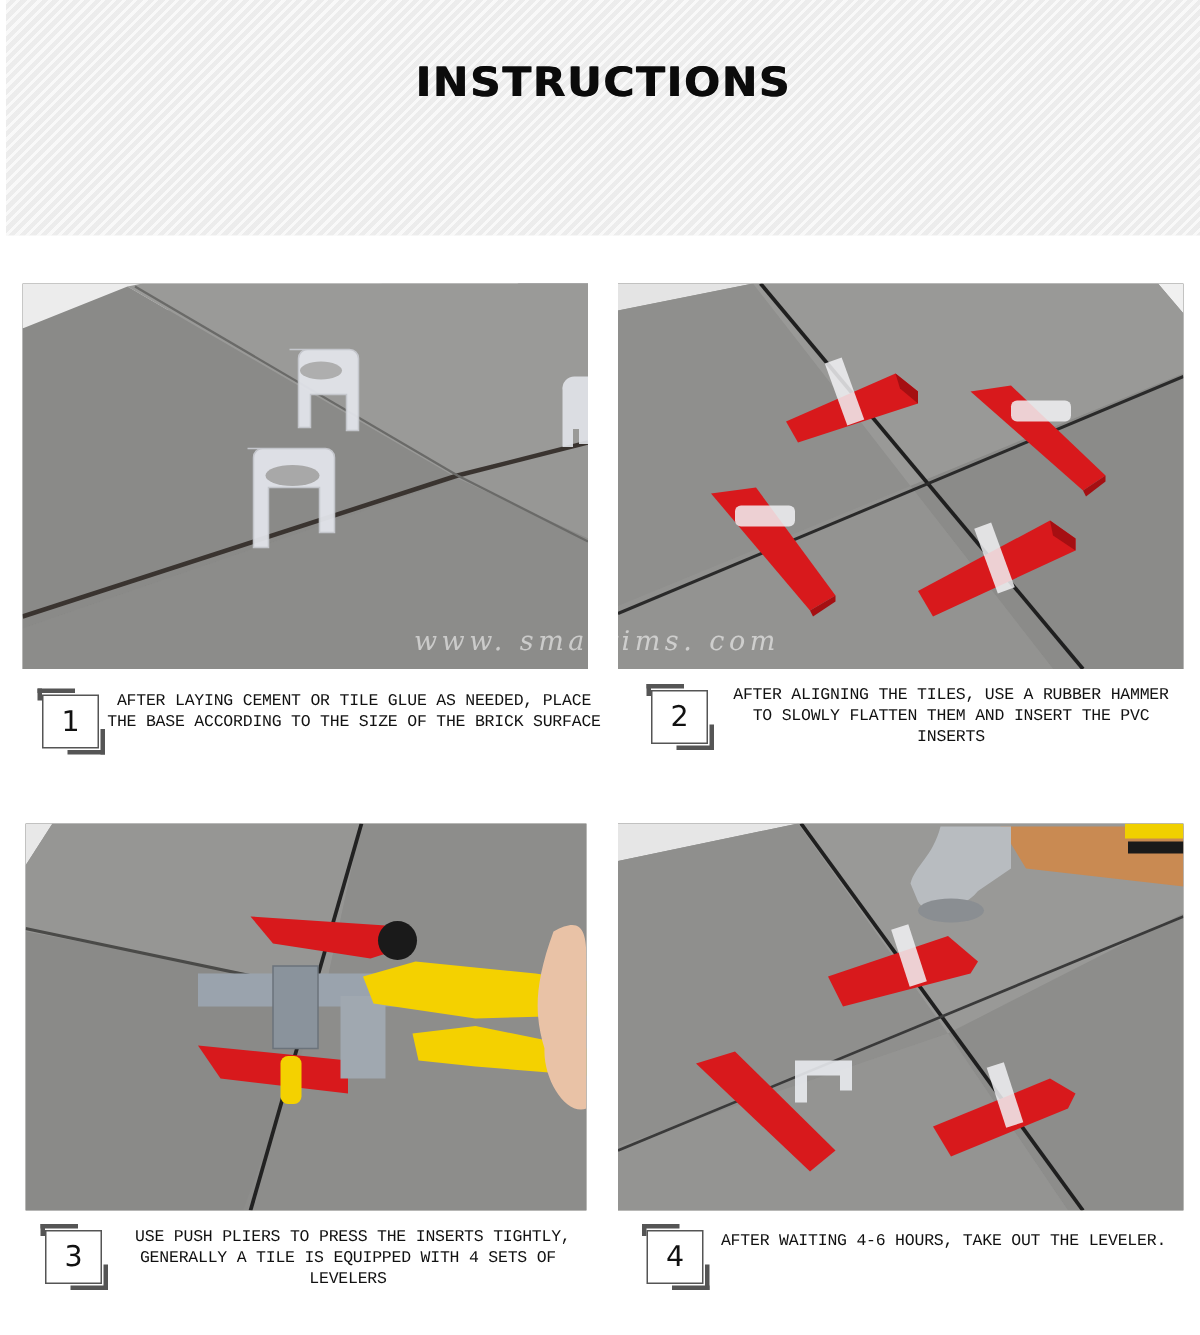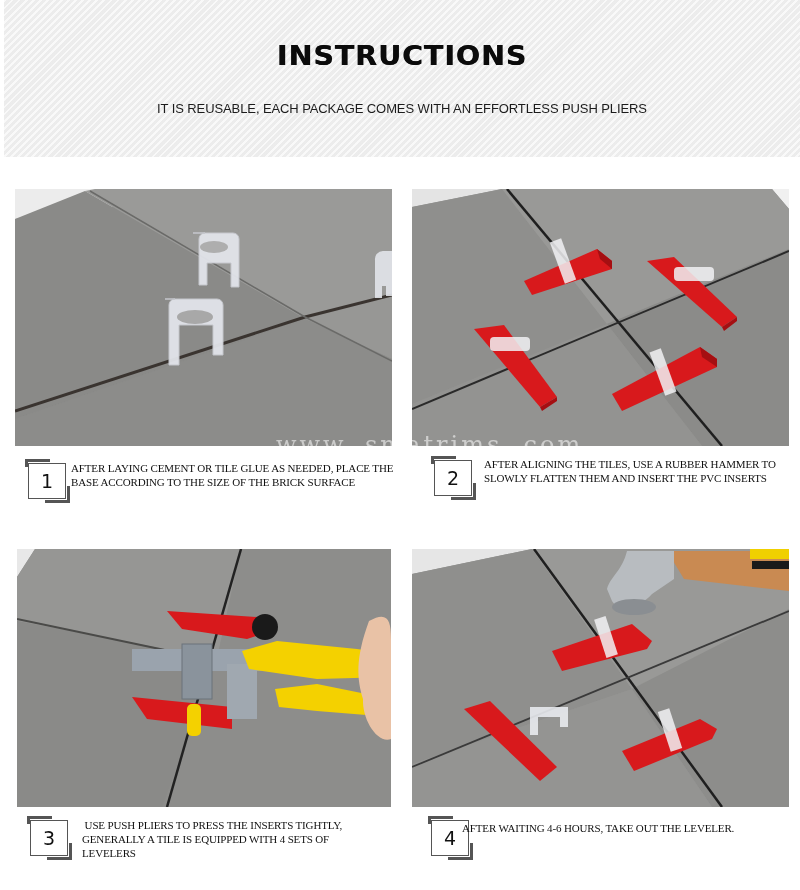--- a/index.html
+++ b/index.html
@@ -23,51 +23,51 @@
       font-family: "Liberation Sans", sans-serif; font-size: 13px; color: #1c1c1c;
       letter-spacing: -0.1px;
     }
 
     .photo {
       position: absolute; overflow: hidden; background: #8a8a88;
     }
     .photo svg { display: block; width: 100%; height: 100%; }
 
     .watermark {
-      position: absolute; left: 276px; top: 431px; font-family: "DejaVu Serif", serif;
-      font-size: 24px; color: rgba(255,255,255,0.55); letter-spacing: 3px;
-      white-space: nowrap; pointer-events: none;
+      position: absolute; left: 276px; top: 417px; font-family: "DejaVu Serif", serif;
+      font-size: 18px; color: rgba(255,255,255,0.55); letter-spacing: 3px;
+      white-space: nowrap; pointer-events: none; font-style: italic;
     }
 
     .step-box {
       position: absolute; width: 38px; height: 36px; background: #fff;
       border: 1.5px solid #555;
       font-family: "DejaVu Sans", sans-serif; font-size: 19px; color: #111;
       display: flex; align-items: center; justify-content: center;
     }
     .step-box::before {
       content: ""; position: absolute; left: -4px; top: -5px; width: 22px; height: 5px;
       border-left: 3px solid #555; border-top: 3px solid #555;
     }
     .step-box::after {
       content: ""; position: absolute; right: -5px; bottom: -5px; width: 22px; height: 14px;
       border-right: 3px solid #555; border-bottom: 3px solid #555;
     }
     .step-text {
-      position: absolute; font-family: Liberation Serif, serif; font-size: 11px;
+      position: absolute; font-family: Liberation Mono, monospace; font-size: 11px;
       font-weight: normal; color: #111; line-height: 14px; text-transform: uppercase;
       letter-spacing: -0.15px;
+      text-align: center;
     }
   </style>
 </head>
 <body>
 
 <div class="header">
   <div class="header-title">INSTRUCTIONS</div>
-  <div class="header-sub">IT IS REUSABLE, EACH PACKAGE COMES WITH AN EFFORTLESS PUSH PLIERS</div>
 </div>
 
 <div class="photo" style="left:15px;top:189px;width:377px;height:257px;">
   <svg viewBox="0 0 377 257" preserveAspectRatio="none">
     <rect width="377" height="257" fill="#8e8e8c"></rect>
     <polygon points="0,0 377,0 377,0 80,0 0,28" fill="#e8e8e8"></polygon>
     <polygon points="0,0 240,0 0,30" fill="#ececec"></polygon>
     <polygon points="330,0 377,0 377,22" fill="#252525"></polygon>
     <polygon points="80,0 377,0 377,105 290,130 70,2" fill="#9a9a98"></polygon>
     <polygon points="290,130 377,105 377,170" fill="#979795"></polygon>
@@ -191,13 +191,13 @@
 </div>
 
 <div class="step-box" style="left:30px;top:820px;">
   <span>3</span>
 </div>
 <div class="step-text" style="left:82px;top:818px;width:300px;white-space:pre-wrap;"> USE PUSH PLIERS TO PRESS THE INSERTS TIGHTLY, GENERALLY A TILE IS EQUIPPED WITH 4 SETS OF LEVELERS</div>
 
 <div class="step-box" style="left:431px;top:820px;">
   <span>4</span>
 </div>
-<div class="step-text" style="left:462px;top:821px;width:310px;">AFTER WAITING 4-6 HOURS, TAKE OUT THE LEVELER.</div>
+<div class="step-text" style="left:474px;top:821px;width:310px;">AFTER WAITING 4-6 HOURS, TAKE OUT THE LEVELER.</div>
 
 </body></html>

